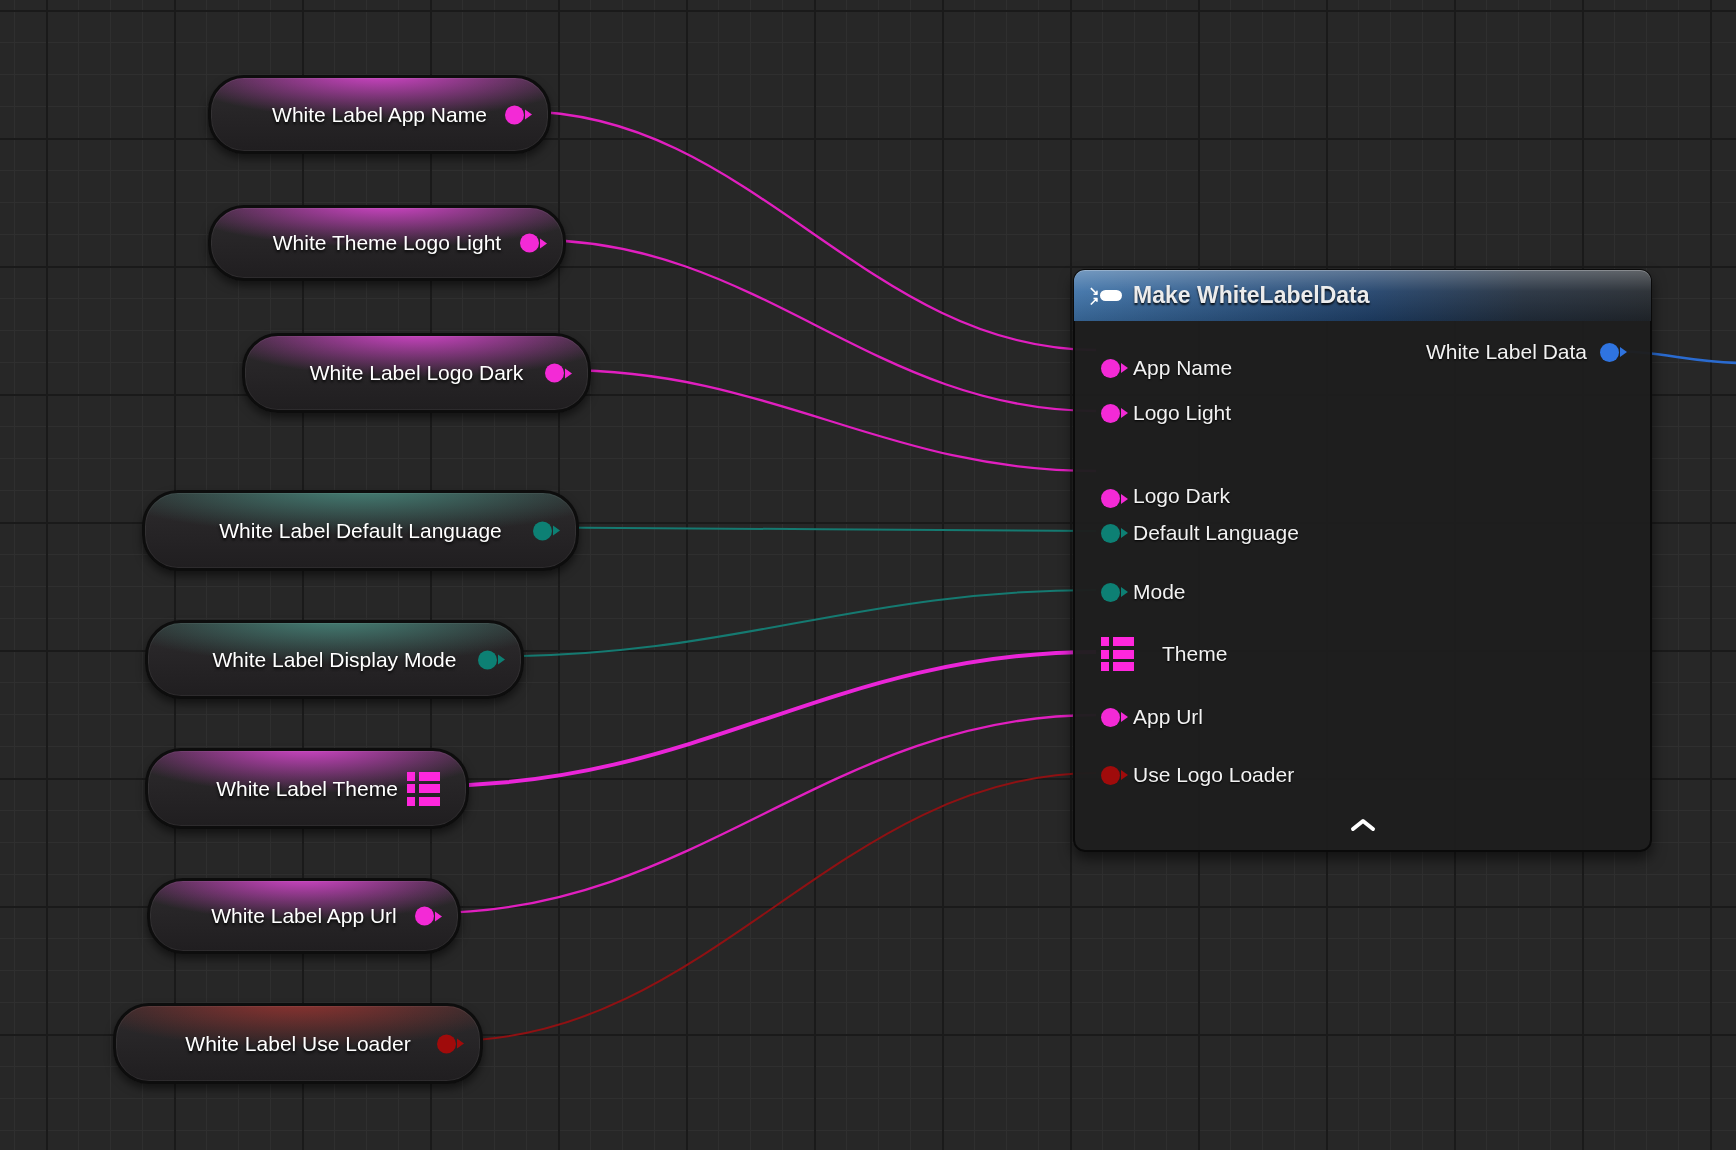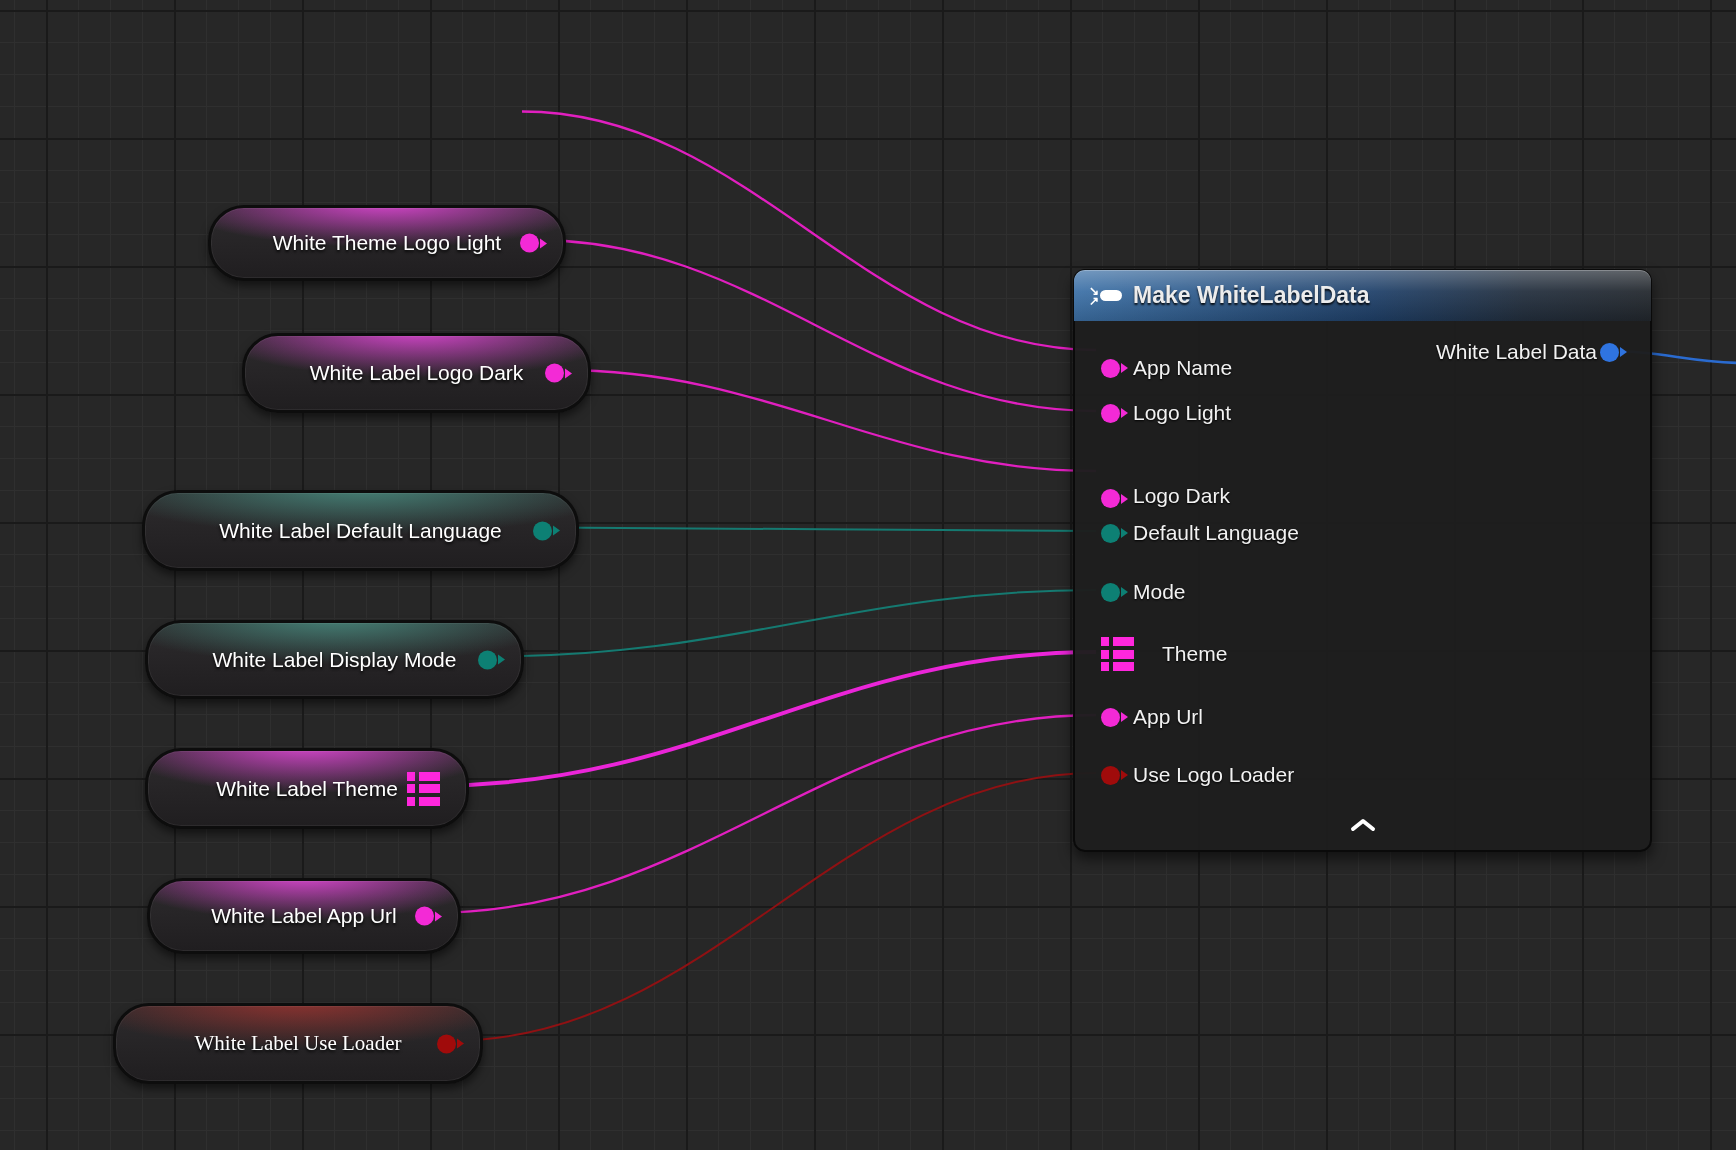--- a/index.html
+++ b/index.html
@@ -24,21 +24,21 @@
   .w-blue{stroke:#2a6bd0;stroke-width:2.6;}
 
   
   .gnode{
     position:absolute;display:flex;align-items:center;justify-content:center;
     border:3px solid #0d0d0d;border-radius:36px;
     box-shadow:0 5px 9px rgba(0,0,0,.5), inset 0 0 0 1px rgba(255,255,255,.06);
   }
   .gnode.glow-magenta{background:radial-gradient(62% 65% at 50% -8%,rgba(223,70,213,.95) 0%,rgba(223,70,213,0) 99%),linear-gradient(180deg,#2d2b2d,#201e20);}
   .gnode.glow-teal{background:radial-gradient(62% 65% at 50% -8%,rgba(72,140,128,.9) 0%,rgba(72,140,128,0) 99%),linear-gradient(180deg,#2d2b2d,#201e20);}
-  .gnode.glow-red{background:radial-gradient(62% 65% at 50% -8%,rgba(168,52,48,.8) 0%,rgba(168,52,48,0) 99%),linear-gradient(180deg,#2d2b2d,#201e20);font-family:Liberation Serif, serif;}
+  .gnode.glow-red{background:radial-gradient(62% 65% at 50% -8%,rgba(168,52,48,.8) 0%,rgba(168,52,48,0) 99%),linear-gradient(180deg,#2d2b2d,#201e20);}
   .glabel{
     font-size:21px;color:#fff;white-space:nowrap;
     text-shadow:0 2px 3px rgba(0,0,0,.9);
   }
   .pin{
     position:absolute;right:24px;top:50%;transform:translateY(-50%);
     width:19px;height:19px;border-radius:50%;background:var(--pc);
   }
   .pin::after{
     content:"";position:absolute;left:20px;top:4.5px;width:0;height:0;
@@ -71,40 +71,44 @@
     display:flex;align-items:center;gap:11px;padding:0 15px;
     box-shadow:inset 0 1px 0 rgba(255,255,255,.25);
   }
   .make-icon{display:flex;align-items:center;gap:1px;}
   .make-icon .arrows{display:flex;flex-direction:column;color:#fff;font-size:12px;line-height:10px;font-weight:bold;}
   .make-icon .mpill{width:22px;height:11px;border-radius:6px;background:#fff;}
   .make-title{font-size:23px;font-weight:bold;color:#ececec;text-shadow:0 2px 2px rgba(0,0,0,.85);white-space:nowrap;}
   .mrow{position:absolute;left:26px;height:34px;display:flex;align-items:center;gap:13px;}
   .mrow .pin{position:relative;right:auto;top:auto;transform:none;flex:0 0 19px;}
   .mlabel{font-size:21px;color:#f2f2f2;white-space:nowrap;text-shadow:0 1px 2px #000;}
-  .mrow-out{position:absolute;right:31px;top:64px;height:34px;display:flex;align-items:center;gap:3px;}
+  .mrow-out{position:absolute;right:31px;top:64px;height:34px;display:flex;align-items:center;gap:13px;}
   .collapse-btn{position:absolute;left:50%;transform:translateX(-50%);top:545px;width:30px;height:18px;display:flex;align-items:center;justify-content:center;cursor:pointer;}
 </style>
 </head>
 <body>
 
 <div class="canvas">
 
   <svg class="wires" width="1736" height="1150">
     <path class="w-mag" d="M522,111.5 C752,111.5 866,350 1096,350"></path>
     <path class="w-mag" d="M536,240 C760,240 872,411 1096,411"></path>
     <path class="w-mag" d="M561,370 C775,370 882,471 1096,471"></path>
     <path class="w-teal" d="M549,527.5 C768,527.5 877,531 1096,531"></path>
     <path class="w-teal" d="M494,656.5 C735,656.5 855,590 1096,590"></path>
     <path class="w-mag-thick" d="M437,785.5 C700,785.5 832,652 1096,652"></path>
     <path class="w-mag" d="M431,913 C697,913 830,715 1096,715"></path>
     <path class="w-red" d="M453,1040.5 C710,1040.5 839,773 1096,773"></path>
     <path class="w-blue" d="M1610,351 C1662,351 1688,362 1740,363"></path>
   </svg>
 
+  <div class="gnode glow-magenta" style="left:208px;top:75px;width:337px;height:73px;">
+    <span class="glabel">White Label App Name</span>
+    <span class="pin pc-magenta"></span>
+  </div>
 
   <div class="gnode glow-magenta" style="left:208px;top:205px;width:352px;height:70px;">
     <span class="glabel">White Theme Logo Light</span>
     <span class="pin pc-magenta"></span>
   </div>
 
   <div class="gnode glow-magenta" style="left:242px;top:333px;width:343px;height:74px;">
     <span class="glabel">White Label Logo Dark</span>
     <span class="pin pc-magenta"></span>
   </div>

